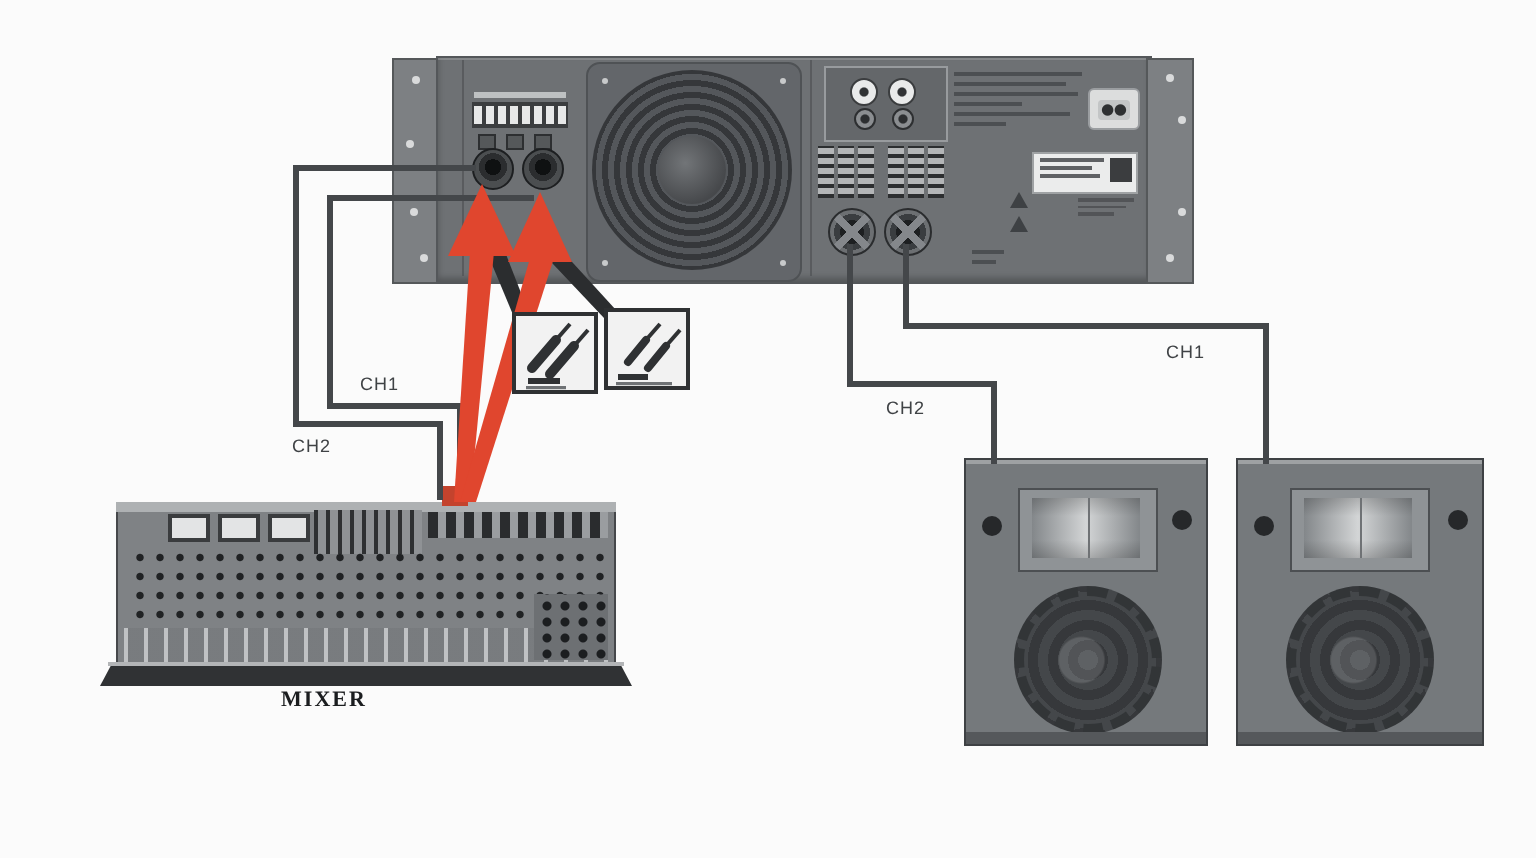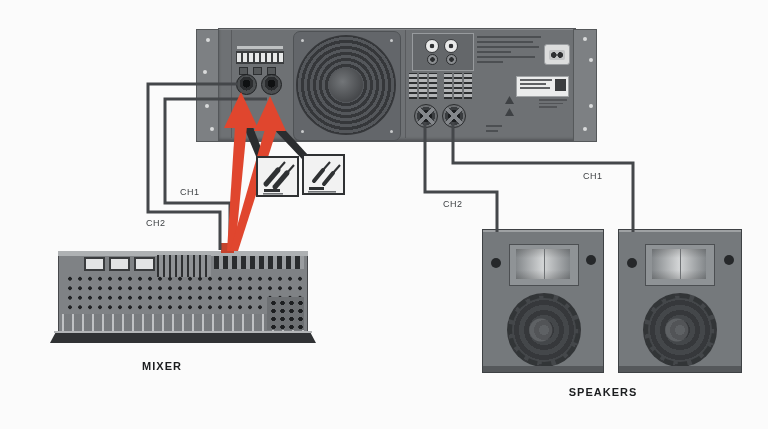--- a/index.html
+++ b/index.html
@@ -198,21 +198,21 @@
   <div class="abs vu" style="left:109px;top:257px;"></div>
   <div class="abs vu" style="left:134px;top:257px;"></div>
   <div class="abs mid-stripes"></div>
   <div class="abs rear-blocks"></div>
   <div class="abs knob-grid"></div>
   <div class="abs fader-strip"></div>
   <div class="abs holes-block"></div>
   <div class="abs red-conn"></div>
   <div class="abs mixer-light-edge"></div>
   <div class="abs mixer-front"></div>
-  <div class="abs dev-label" style="left:112px;top:360px;width:100px;">MIXER</div>
+  <div class="abs dev-label" style="left:112px;top:344px;width:100px;font-family:Liberation Serif, serif;">MIXER</div>
 
   <div class="abs spk" style="left:482px;width:120px;">
     <div class="horn">
       <div class="horn-inner"></div>
       <div class="horn-seam"></div>
     </div>
     <span class="bolt" style="left:8px;top:28px;"></span>
     <span class="bolt" style="left:103px;top:25px;"></span>
     <div class="woofer"></div>
     <div class="spk-bottom"></div>
@@ -220,21 +220,20 @@
   <div class="abs spk" style="left:618px;width:122px;">
     <div class="horn">
       <div class="horn-inner"></div>
       <div class="horn-seam"></div>
     </div>
     <span class="bolt" style="left:8px;top:28px;"></span>
     <span class="bolt" style="left:105px;top:25px;"></span>
     <div class="woofer"></div>
     <div class="spk-bottom"></div>
   </div>
-  <div class="abs dev-label" style="left:548px;top:386px;width:110px;">SPEAKERS</div>
 
   <svg class="overlay" width="768" height="429" viewBox="0 0 768 429">
 
     <path d="M238 84 L148 84 L148 212 L220 212 L220 250" fill="none" stroke="#44474a" stroke-width="3"></path>
     <path d="M267 99 L165 99 L165 203 L230 203 L230 250" fill="none" stroke="#44474a" stroke-width="3"></path>
 
     <path d="M425 122 L425 192 L497 192 L497 232" fill="none" stroke="#44474a" stroke-width="3"></path>
     <path d="M453 122 L453 163 L633 163 L633 232" fill="none" stroke="#44474a" stroke-width="3"></path>
 
     <polygon points="243,125 251,122 265,158 258,161" fill="#2b2d2f"></polygon>

